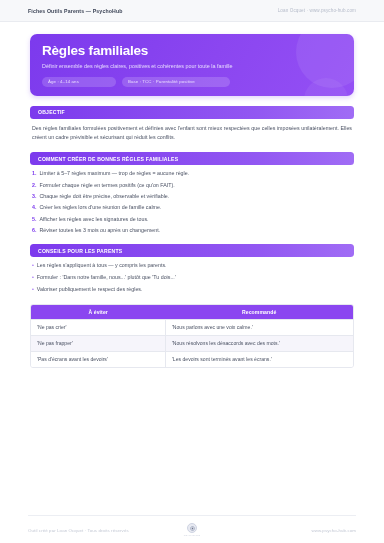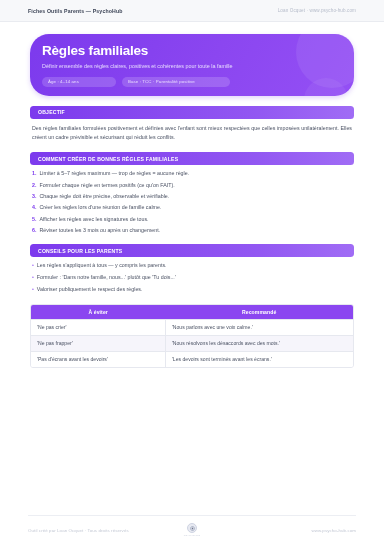--- a/index.html
+++ b/index.html
@@ -55,21 +55,21 @@
     margin: 0 auto;
     width: 364px;
     box-sizing: border-box;
     padding: 12px 20px 0 20px;
     background: #ffffff;
   }
 
   
   .hero {
     position: relative;
-    border-radius: 19px;
+    border-radius: 7px;
     background: linear-gradient(120deg, #7c3aed 0%, #8b46f0 55%, #9450f5 100%);
     padding: 10px 12px 9px 12px;
     overflow: hidden;
     box-shadow: 0 2px 5px rgba(124, 58, 237, 0.22);
   }
   .hero-blob {
     position: absolute;
     right: -14px;
     top: -18px;
     width: 72px;

